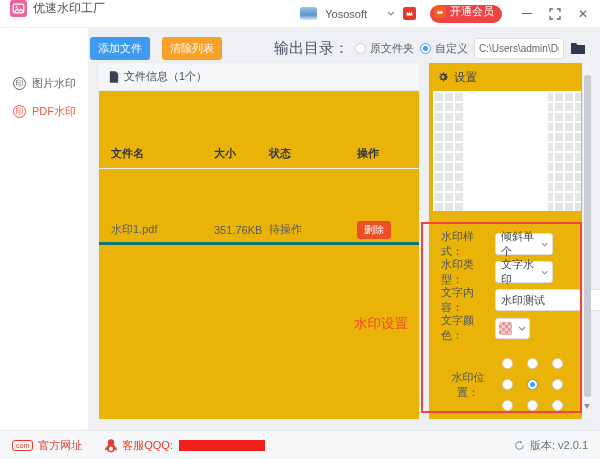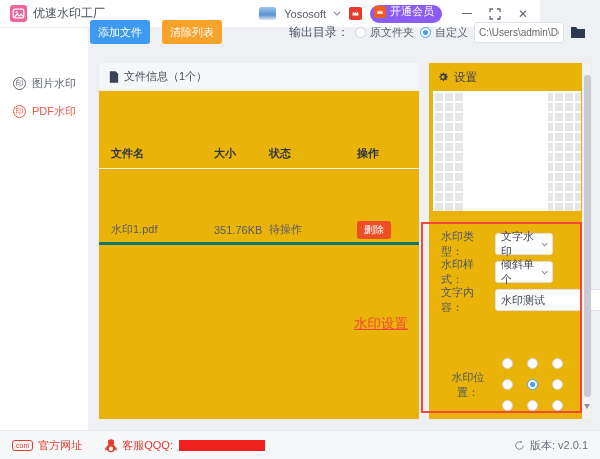--- a/index.html
+++ b/index.html
@@ -1,49 +1,49 @@
 <!DOCTYPE html>
 <html><head>
 <meta charset="utf-8">
 <style>
   * { margin:0; padding:0; box-sizing:border-box; }
   html,body { width:600px; height:459px; }
   body { font-family:"Liberation Sans","DejaVu Sans",sans-serif; }
   .app { position:relative; width:600px; height:459px; background:#eef0f4; overflow:hidden; font-size:11px; color:#333; }
 
   
-  .titlebar { position:absolute; top:0; left:0; width:540px; height:28px; background:#fff; border-bottom:1px solid #eef0f2; display:flex; align-items:center; padding:0 10px; }
+  .titlebar { position:absolute; top:0; left:0; width:600px; height:28px; background:#fff; border-bottom:1px solid #eef0f2; display:flex; padding:0 10px; }
   .app-icon { width:17px; height:17px; border-radius:3px; background:#f0629b; display:flex; align-items:center; justify-content:center; flex:0 0 auto; }
   .app-title { margin-left:6px; font-size:12px; color:#4a4f58; }
   .tb-right { margin-left:auto; display:flex; align-items:center; gap:8px; }
   .avatar { width:17px; height:13px; border-radius:2px; background:linear-gradient(180deg,#9cc6ea 0%,#5a94cf 60%,#d8e6f2 100%); }
-  .account { font-size:11px; color:#565c66; display:flex; align-items:center; gap:7px; cursor:pointer; }
+  .account { font-size:11px; color:#565c66; display:flex; align-items:center; gap:20px; cursor:pointer; }
   .vip-mini { width:13px; height:13px; border-radius:2px; background:#e8392e; display:flex; align-items:center; justify-content:center; }
-  .vip-pill { height:18px; border-radius:9px; background:#8b5cf6; color:#fff; display:flex; align-items:center; gap:4px; padding:0 8px 4px 4px; font-size:11px; cursor:pointer; }
+  .vip-pill { margin-left:6px; height:18px; border-radius:9px; background:#ef4444; color:#fff; display:flex; align-items:center; gap:4px; padding:0 8px 4px 4px; font-size:11px; cursor:pointer; }
   .vip-pill .pill-ic { width:12px; height:12px; border-radius:2px; background:#f25d21; display:flex; align-items:center; justify-content:center; }
   .win-btns { display:flex; align-items:center; gap:14px; margin-left:10px; color:#5f6673; }
   .win-btn { width:14px; height:14px; display:flex; align-items:center; justify-content:center; cursor:pointer; font-size:12px; }
   .min-glyph { width:10px; height:0; border-top:1.5px solid #5f6673; display:block; }
 
   
   .sidebar { position:absolute; left:0; top:28px; width:88px; height:402px; background:#fff; }
   .side-item { display:flex; align-items:center; gap:6px; height:22px; padding-left:13px; margin-bottom:6px; cursor:pointer; color:#5f6670; }
   .side-item:first-child { margin-top:44px; }
   .side-item.active { color:#f25542; }
   .stamp-icon { width:13px; height:13px; border:1px solid currentColor; border-radius:50%; font-size:8px; line-height:11px; text-align:center; flex:0 0 auto; }
   .side-label { font-size:11px; }
 
   
-  .toolbar { position:absolute; left:90px; top:20px; width:498px; height:24px; display:flex; }
+  .toolbar { position:absolute; left:90px; top:36px; width:498px; height:24px; display:flex; align-items:center; }
   .btn { border:none; border-radius:3px; color:#fff; font-size:11px; padding:4px 8px; cursor:pointer; font-family:inherit; }
   .btn-blue { background:#3d9af0; }
   .btn-orange { background:#f9a22b; margin-left:12px; }
   .btn-red { background:#f04f23; }
   .out-group { margin-left:auto; display:flex; align-items:center; gap:6px; }
-  .out-label { color:#4c5563; font-size:12px; }
+  .out-label { color:#4c5563; font-size:15px; }
   .radio-wrap { display:flex; align-items:center; gap:4px; cursor:pointer; color:#5a5f6a; }
   .radio { width:11px; height:11px; border-radius:50%; border:1px solid #cfd3da; background:#fff; position:relative; flex:0 0 auto; }
   .radio.checked { border-color:#409eff; }
   .radio.checked::after { content:''; position:absolute; left:2px; top:2px; width:5px; height:5px; border-radius:50%; background:#409eff; }
   .path-input { width:90px; height:21px; border:1px solid #dcdfe6; border-radius:3px; font-size:10px; color:#666; padding:0 4px; font-family:inherit; }
   .folder-btn { width:18px; height:16px; display:flex; align-items:center; cursor:pointer; }
 
   
   .panel { position:absolute; top:62px; background:#eab308; border:1px solid #ebedf0; border-radius:2px; }
   .file-panel { left:98px; width:322px; height:358px; }
@@ -80,21 +80,21 @@
   
   .scrollbar { position:absolute; right:0; top:0; width:9px; height:356px; background:#f3f3f5; border-left:1px solid #ededf0; }
   .sb-up, .sb-down { position:absolute; left:1px; width:7px; height:8px; cursor:pointer; }
   .sb-up { top:2px; } .sb-down { bottom:2px; }
   .tri-up { width:0; height:0; border-left:3.5px solid transparent; border-right:3.5px solid transparent; border-bottom:5px solid #8d939e; margin-top:2px; }
   .tri-down { width:0; height:0; border-left:3.5px solid transparent; border-right:3.5px solid transparent; border-top:5px solid #8d939e; margin-top:2px; }
   .sb-thumb { position:absolute; left:1px; top:12px; width:7px; height:322px; background:#c9ccd2; border-radius:3px; cursor:pointer; }
 
   
   .anno-box { position:absolute; left:421px; top:222px; width:161px; height:191px; border:2px solid #f5453d; pointer-events:none; z-index:20; }
-  .anno-label { position:absolute; left:354px; top:315px; color:#f5453d; font-size:13.5px; z-index:20;text-decoration:underline; }
+  .anno-label { position:absolute; left:354px; top:315px; color:#f5453d; font-size:13.5px; z-index:20; }
 
   
   .statusbar { position:absolute; left:0; bottom:0; width:600px; height:29px; background:#f6f7f9; border-top:1px solid #e7e9ec; display:flex; align-items:center; padding:0 12px; }
   .site-link { display:flex; align-items:center; gap:5px; color:#e8392e; cursor:pointer; }
   .com-badge { border:1px solid #e8392e; border-radius:3px; font-size:7px; padding:1px 3px; color:#e8392e; }
   .qq-group { display:flex; align-items:center; gap:4px; margin-left:22px; color:#e8392e; }
   .redaction { width:86px; height:11px; background:#f0201c; margin-left:2px; }
   .version { margin-left:auto; display:flex; align-items:center; gap:5px; color:#69707d; }
 </style>
 </head>
@@ -207,40 +207,49 @@
         </svg>
       <span>设置</span>
     </div>
 
     <div class="preview">
       <div class="page-sheet"></div>
     </div>
 
     <div class="fields">
       <div class="f-row">
+        <span class="f-label">水印样式：</span>
+        <span class="select-box">
+          <span>倾斜单个</span>
+          <svg width="8" height="5" viewBox="0 0 8 5">
+              <path d="M1 1l3 3 3-3" stroke="#8a8f99" fill="none" stroke-width="1.2"></path>
+            </svg>
+        </span>
+      </div>
+      <div class="f-row">
         <span class="f-label">水印类型：</span>
         <span class="select-box">
           <span>文字水印</span>
           <svg width="8" height="5" viewBox="0 0 8 5">
               <path d="M1 1l3 3 3-3" stroke="#8a8f99" fill="none" stroke-width="1.2"></path>
             </svg>
         </span>
       </div>
       <div class="f-row">
-        <span class="f-label">水印样式：</span>
-        <span class="select-box">
-          <span>倾斜单个</span>
+        <span class="f-label">文字内容：</span>
+        <input class="text-input" value="水印测试" style="">
+      </div>
+      <div class="f-row">
+        <span class="f-label">文字颜色：</span>
+        <span class="color-btn">
+          <span class="swatch"></span>
           <svg width="8" height="5" viewBox="0 0 8 5">
               <path d="M1 1l3 3 3-3" stroke="#8a8f99" fill="none" stroke-width="1.2"></path>
             </svg>
         </span>
-      </div>
-      <div class="f-row">
-        <span class="f-label">文字内容：</span>
-        <input class="text-input" value="水印测试" style="">
       </div>
     </div>
 
     <div class="pos-grid">
       <div class="pos-row">
         <span class="pos-spacer"></span>
         <span class="pos-cell">
             <span class="radio"></span>
           </span>
         <span class="pos-cell">

